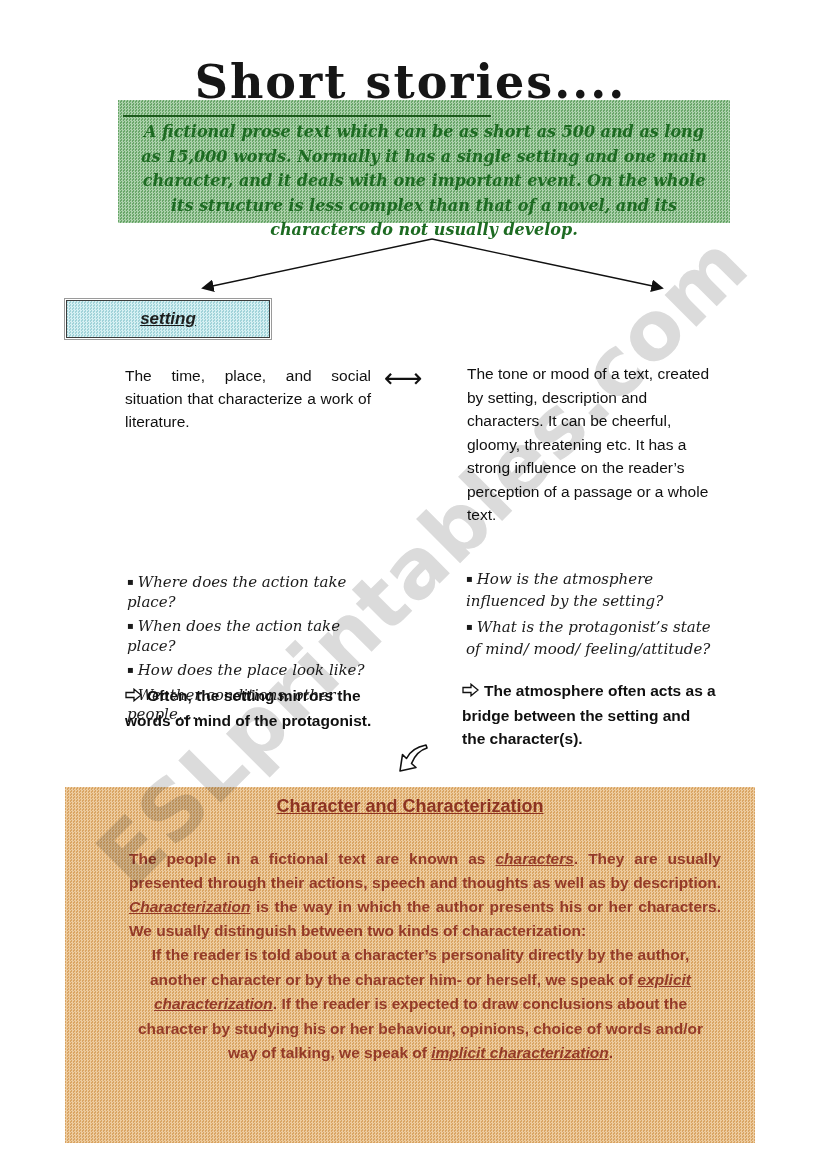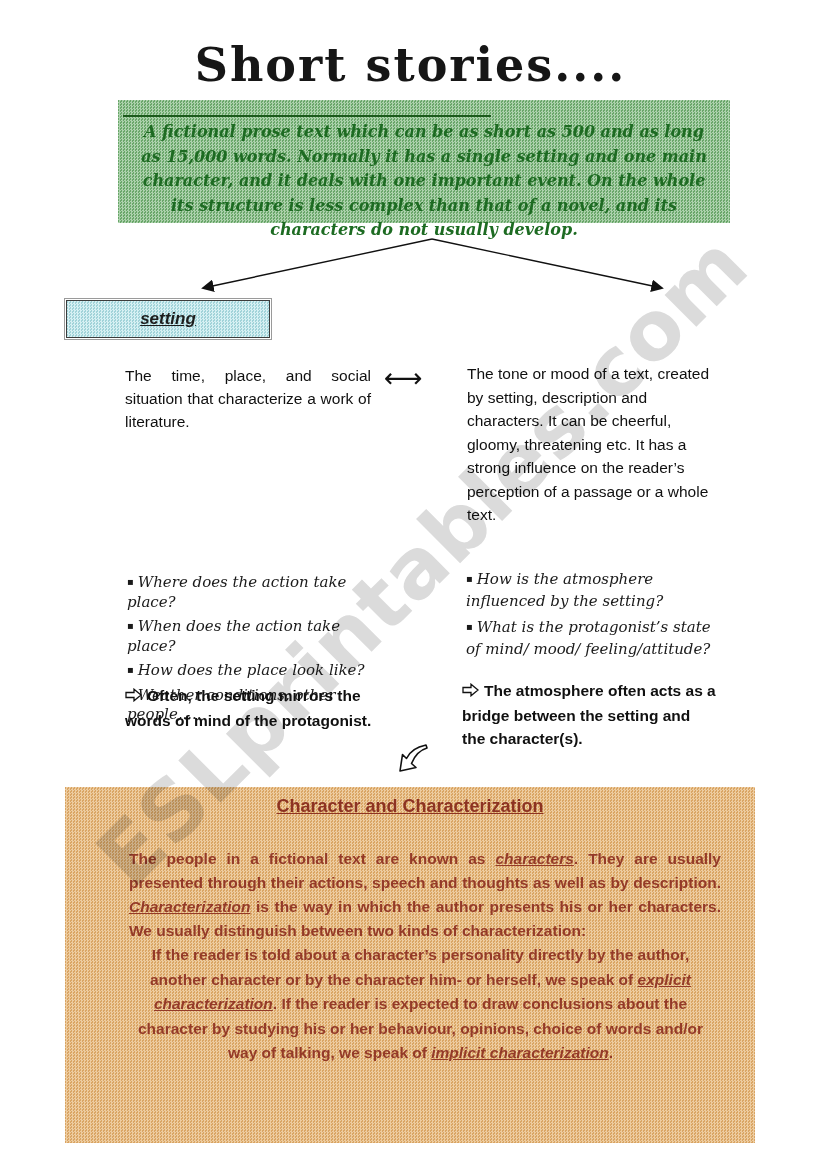--- a/index.html
+++ b/index.html
@@ -2,21 +2,21 @@
 <html><head>
 <meta charset="utf-8">
 <style>
   html,body{margin:0;padding:0;background:#ffffff;}
   .page{
     position:relative;width:821px;height:1169px;margin:0 auto;background:#ffffff;
     font-family:"Liberation Sans",sans-serif;color:#111;overflow:hidden;
   }
   
   .title{
-    position:absolute;top:38px;left:0;width:100%;text-align:center;
+    position:absolute;top:55px;left:0;width:100%;text-align:center;
     font-family:"DejaVu Serif",serif;font-weight:700;font-size:46px;letter-spacing:2px;color:#161616;
   }
   
   .def-box{
     position:absolute;left:118px;top:100px;width:612px;height:123px;box-sizing:border-box;
     background-color:#79b479;
     background-image:repeating-conic-gradient(rgba(255,255,255,.38) 0% 25%, rgba(10,80,10,.14) 0% 50%);
     background-size:3px 3px;
     padding:20px 14px 0 14px;
   }

